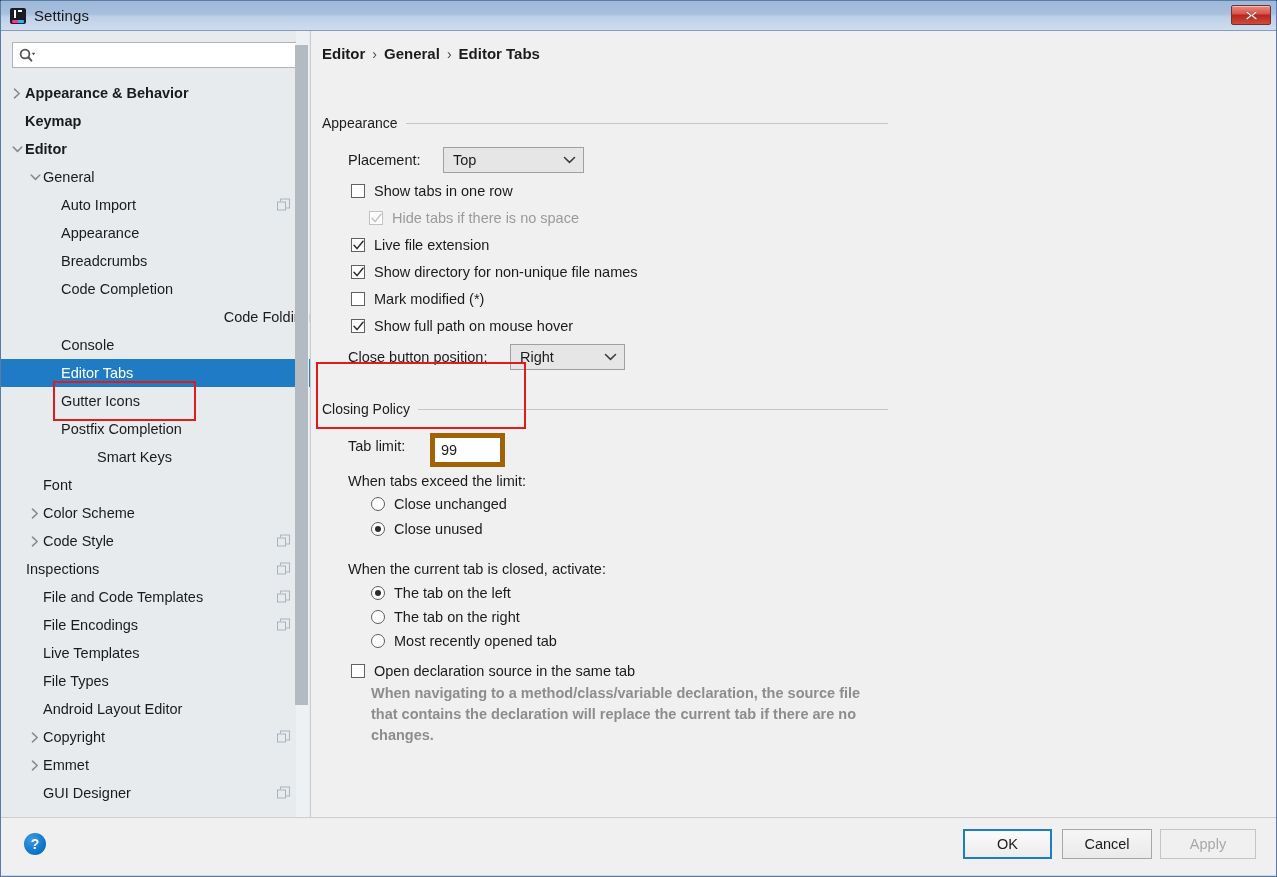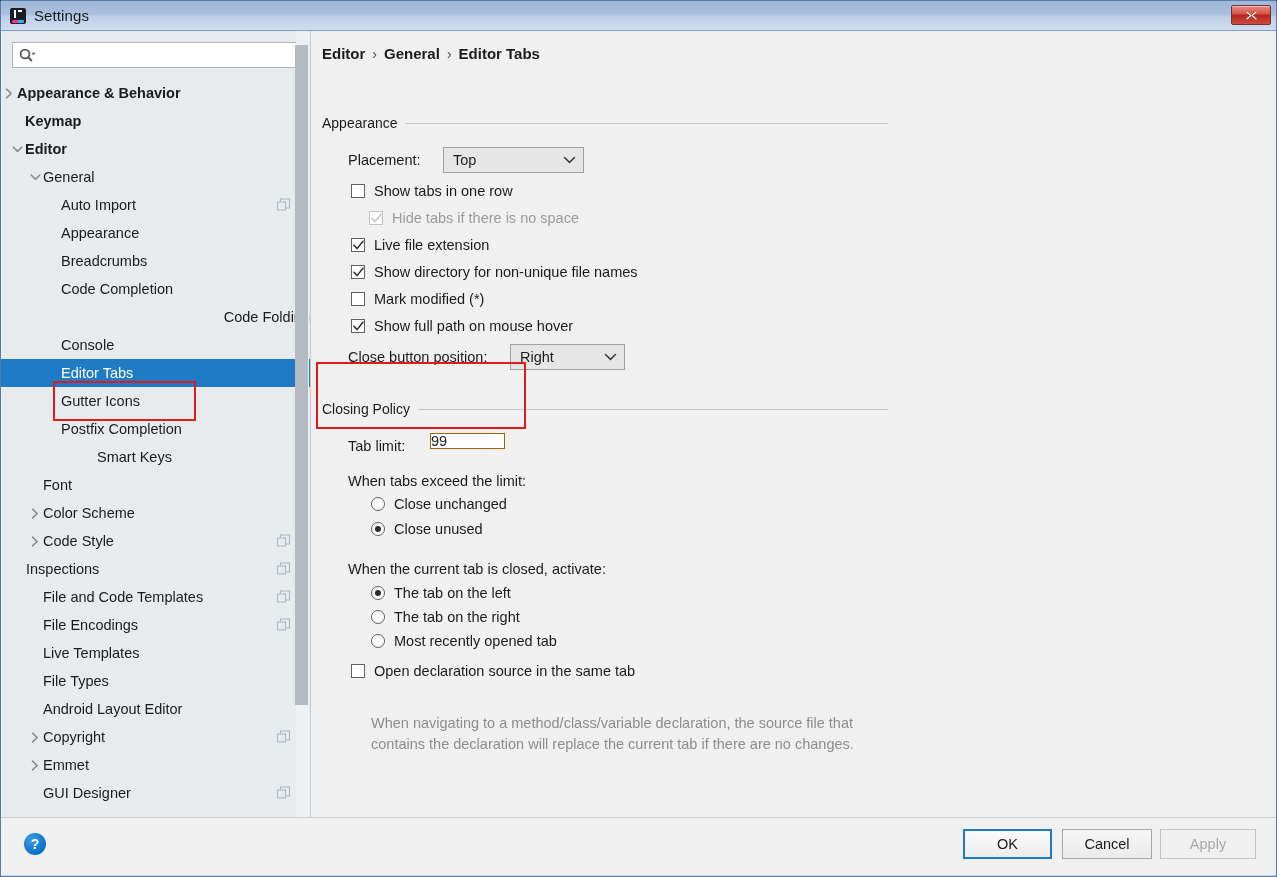--- a/index.html
+++ b/index.html
@@ -191,25 +191,25 @@
     border: 1px solid #a0a0a0;
     display: flex; align-items: center; justify-content: space-between;
     padding: 0 7px 0 9px;
     font-size: 14.5px; color: #1b1b1b;
     cursor: pointer;
   }
   .combo .chev { margin-left: 10px; display: flex; align-items: center; }
 
   
   .tinput {
-    position: absolute; height: 16px;
-    background: #ffffff; border: 1px solid #a16207;
+    position: absolute; height: 34px;
+    background: #ffffff; border: 5px solid #a16207;
     font-family: "Liberation Sans", sans-serif;
     font-size: 14.5px; color: #1b1b1b;
-    padding: 0 0; outline: none;
+    padding: 0 6px; outline: none;
   }
 
   
   .redbox {
     position: absolute;
     border: 2px solid #e01b1b;
     pointer-events: none;
     z-index: 30;
   }
 
@@ -276,21 +276,21 @@
           <svg width="17" height="15" viewBox="0 0 17 15">
             <circle cx="6" cy="6" r="4.4" fill="none" stroke="#555" stroke-width="1.8"></circle>
             <line x1="9.3" y1="9.3" x2="12.4" y2="12.6" stroke="#555" stroke-width="2" stroke-linecap="round"></line>
             <path d="M12.6,4.8 L16.4,4.8 L14.5,7.3 Z" fill="#555"></path>
           </svg>
         </span>
         <input class="search-input" type="text" placeholder="" style="">
       </div>
 
       <div class="tree" id="tree">
-          <div class="tree-row bold" style=" text-align: right;">
+          <div class="tree-row bold" style="padding-left: 8px; text-align: right;">
             <span class="arrow">
               <svg width="9" height="11" viewBox="0 0 9 11">
                 <path d="M1.5,1.2 L6.2,5.5 L1.5,9.8" fill="none" stroke="#8a8a8a" stroke-width="1.6" stroke-linecap="round" stroke-linejoin="round"></path>
               </svg>
             </span>
             <span class="label">Appearance &amp; Behavior</span>
           </div>
           <div class="tree-row bold" style="padding-left: 8px;">
             <span class="arrow"></span>
             <span class="label">Keymap</span>
@@ -563,21 +563,21 @@
       <div class="rb-row" style="left:59px; top:602px;">
         <span class="rb"></span>
         <span class="ctl-label">Most recently opened tab</span>
       </div>
 
       <div class="cb-row" style="left:39px; top:632px;">
         <span class="cb"></span>
         <span class="ctl-label">Open declaration source in the same tab</span>
       </div>
 
-      <div class="desc" style="position:absolute;left:59px;top:682px;width:510px;">When navigating to a method/class/variable declaration, the source file that contains the declaration will replace the current tab if there are no changes.</div>
+      <div class="desc" style="position:absolute;left:59px;top:652px;width:510px;font-weight:bold;">When navigating to a method/class/variable declaration, the source file that contains the declaration will replace the current tab if there are no changes.</div>
     </div>
 
     <div class="redbox" style="left:52px; top:350px; width:143px; height:40px;"></div>
     <div class="redbox" style="left:315px; top:331px; width:210px; height:67px;"></div>
   </div>
 
   <div class="footer"></div>
   <div class="help-btn">?</div>
 
   <div class="btn default" style="left:962px; top:828px; width:89px;">OK</div>

